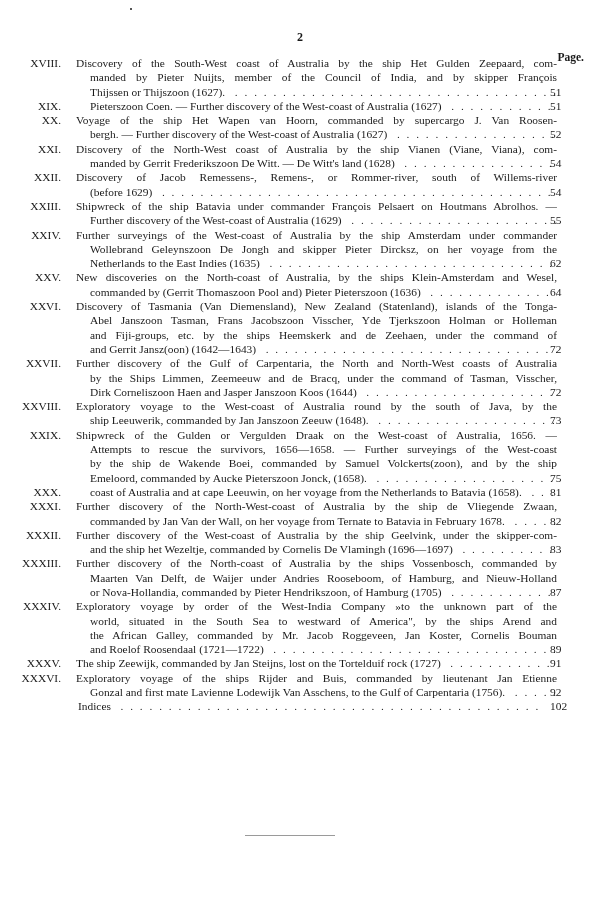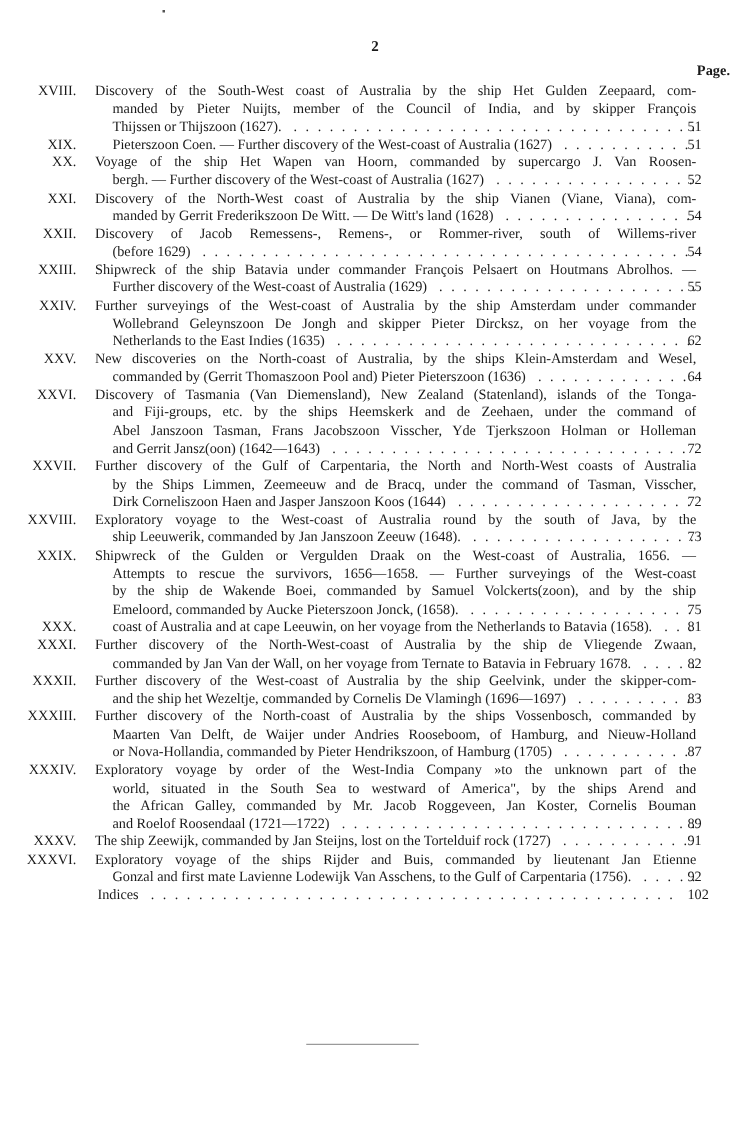--- a/index.html
+++ b/index.html
@@ -2,21 +2,21 @@
 <html><head>
 <meta charset="utf-8">
 <style>
   html, body { margin: 0; padding: 0; background: #ffffff; }
   body { width: 600px; height: 908px; position: relative; overflow: hidden;
          font-family: "Liberation Serif", "DejaVu Serif", serif; color: #1a1a1a; }
   .page-number { position: absolute; top: 30px; left: 0; width: 600px; text-align: center;
                  font-size: 12px; font-weight: bold; letter-spacing: 0; }
   .page-col-header { position: absolute; top: 51px; left: 540px; width: 44px; text-align: right;
                      font-size: 11.5px; font-weight: bold; }
-  .toc { position: absolute; top: 66px; left: 0; width: 600px; }
+  .toc { position: absolute; top: 56px; left: 0; width: 600px; }
   .entry { position: relative; font-size: 11.4px; line-height: 14.3px; }
   .entry .num { position: absolute; left: 0; width: 61px; text-align: right; white-space: nowrap; }
   .entry .body { margin-left: 76px; width: 481px; text-indent: 0; }
   .entry .body .line { display: block; text-align: justify; text-align-last: justify; white-space: nowrap; overflow: hidden; }
   .entry .body .line.cont { padding-left: 14px; }
   .entry .body .line.last { text-align-last: left; }
   .entry .pg { position: absolute; right: 24px; bottom: 0; width: 26px; text-align: left; }
   .leader { letter-spacing: 6.8px; }
   .rule { position: absolute; top: 835px; left: 245px; width: 90px; height: 1px; background: #9a9a9a; }
   .speck { position: absolute; top: 8px; left: 130px; width: 2px; height: 2px; background: #555; }
@@ -91,22 +91,22 @@
       <div class="body">
         <span class="line"><span>New discoveries on the North-coast of Australia, by the ships Klein-Amsterdam and Wesel,</span></span>
         <span class="line cont last"><span>commanded by (Gerrit Thomaszoon Pool and) Pieter Pieterszoon (1636)</span><span class="leader"> ................................................................................</span></span>
       </div>
       <span class="pg">64</span>
     </div>
     <div class="entry">
       <span class="num">XXVI.</span>
       <div class="body">
         <span class="line"><span>Discovery of Tasmania (Van Diemensland), New Zealand (Statenland), islands of the Tonga-</span></span>
+        <span class="line cont"><span>Abel Janszoon Tasman, Frans Jacobszoon Visscher, Yde Tjerkszoon Holman or Holleman</span></span>
         <span class="line cont"><span>and Fiji-groups, etc. by the ships Heemskerk and de Zeehaen, under the command of</span></span>
-        <span class="line cont"><span>Abel Janszoon Tasman, Frans Jacobszoon Visscher, Yde Tjerkszoon Holman or Holleman</span></span>
         <span class="line cont last"><span>and Gerrit Jansz(oon) (1642—1643)</span><span class="leader"> ................................................................................</span></span>
       </div>
       <span class="pg">72</span>
     </div>
     <div class="entry">
       <span class="num">XXVII.</span>
       <div class="body">
         <span class="line"><span>Further discovery of the Gulf of Carpentaria, the North and North-West coasts of Australia</span></span>
         <span class="line cont"><span>by the Ships Limmen, Zeemeeuw and de Bracq, under the command of Tasman, Visscher,</span></span>
         <span class="line cont last"><span>Dirk Corneliszoon Haen and Jasper Janszoon Koos (1644)</span><span class="leader"> ................................................................................</span></span>

